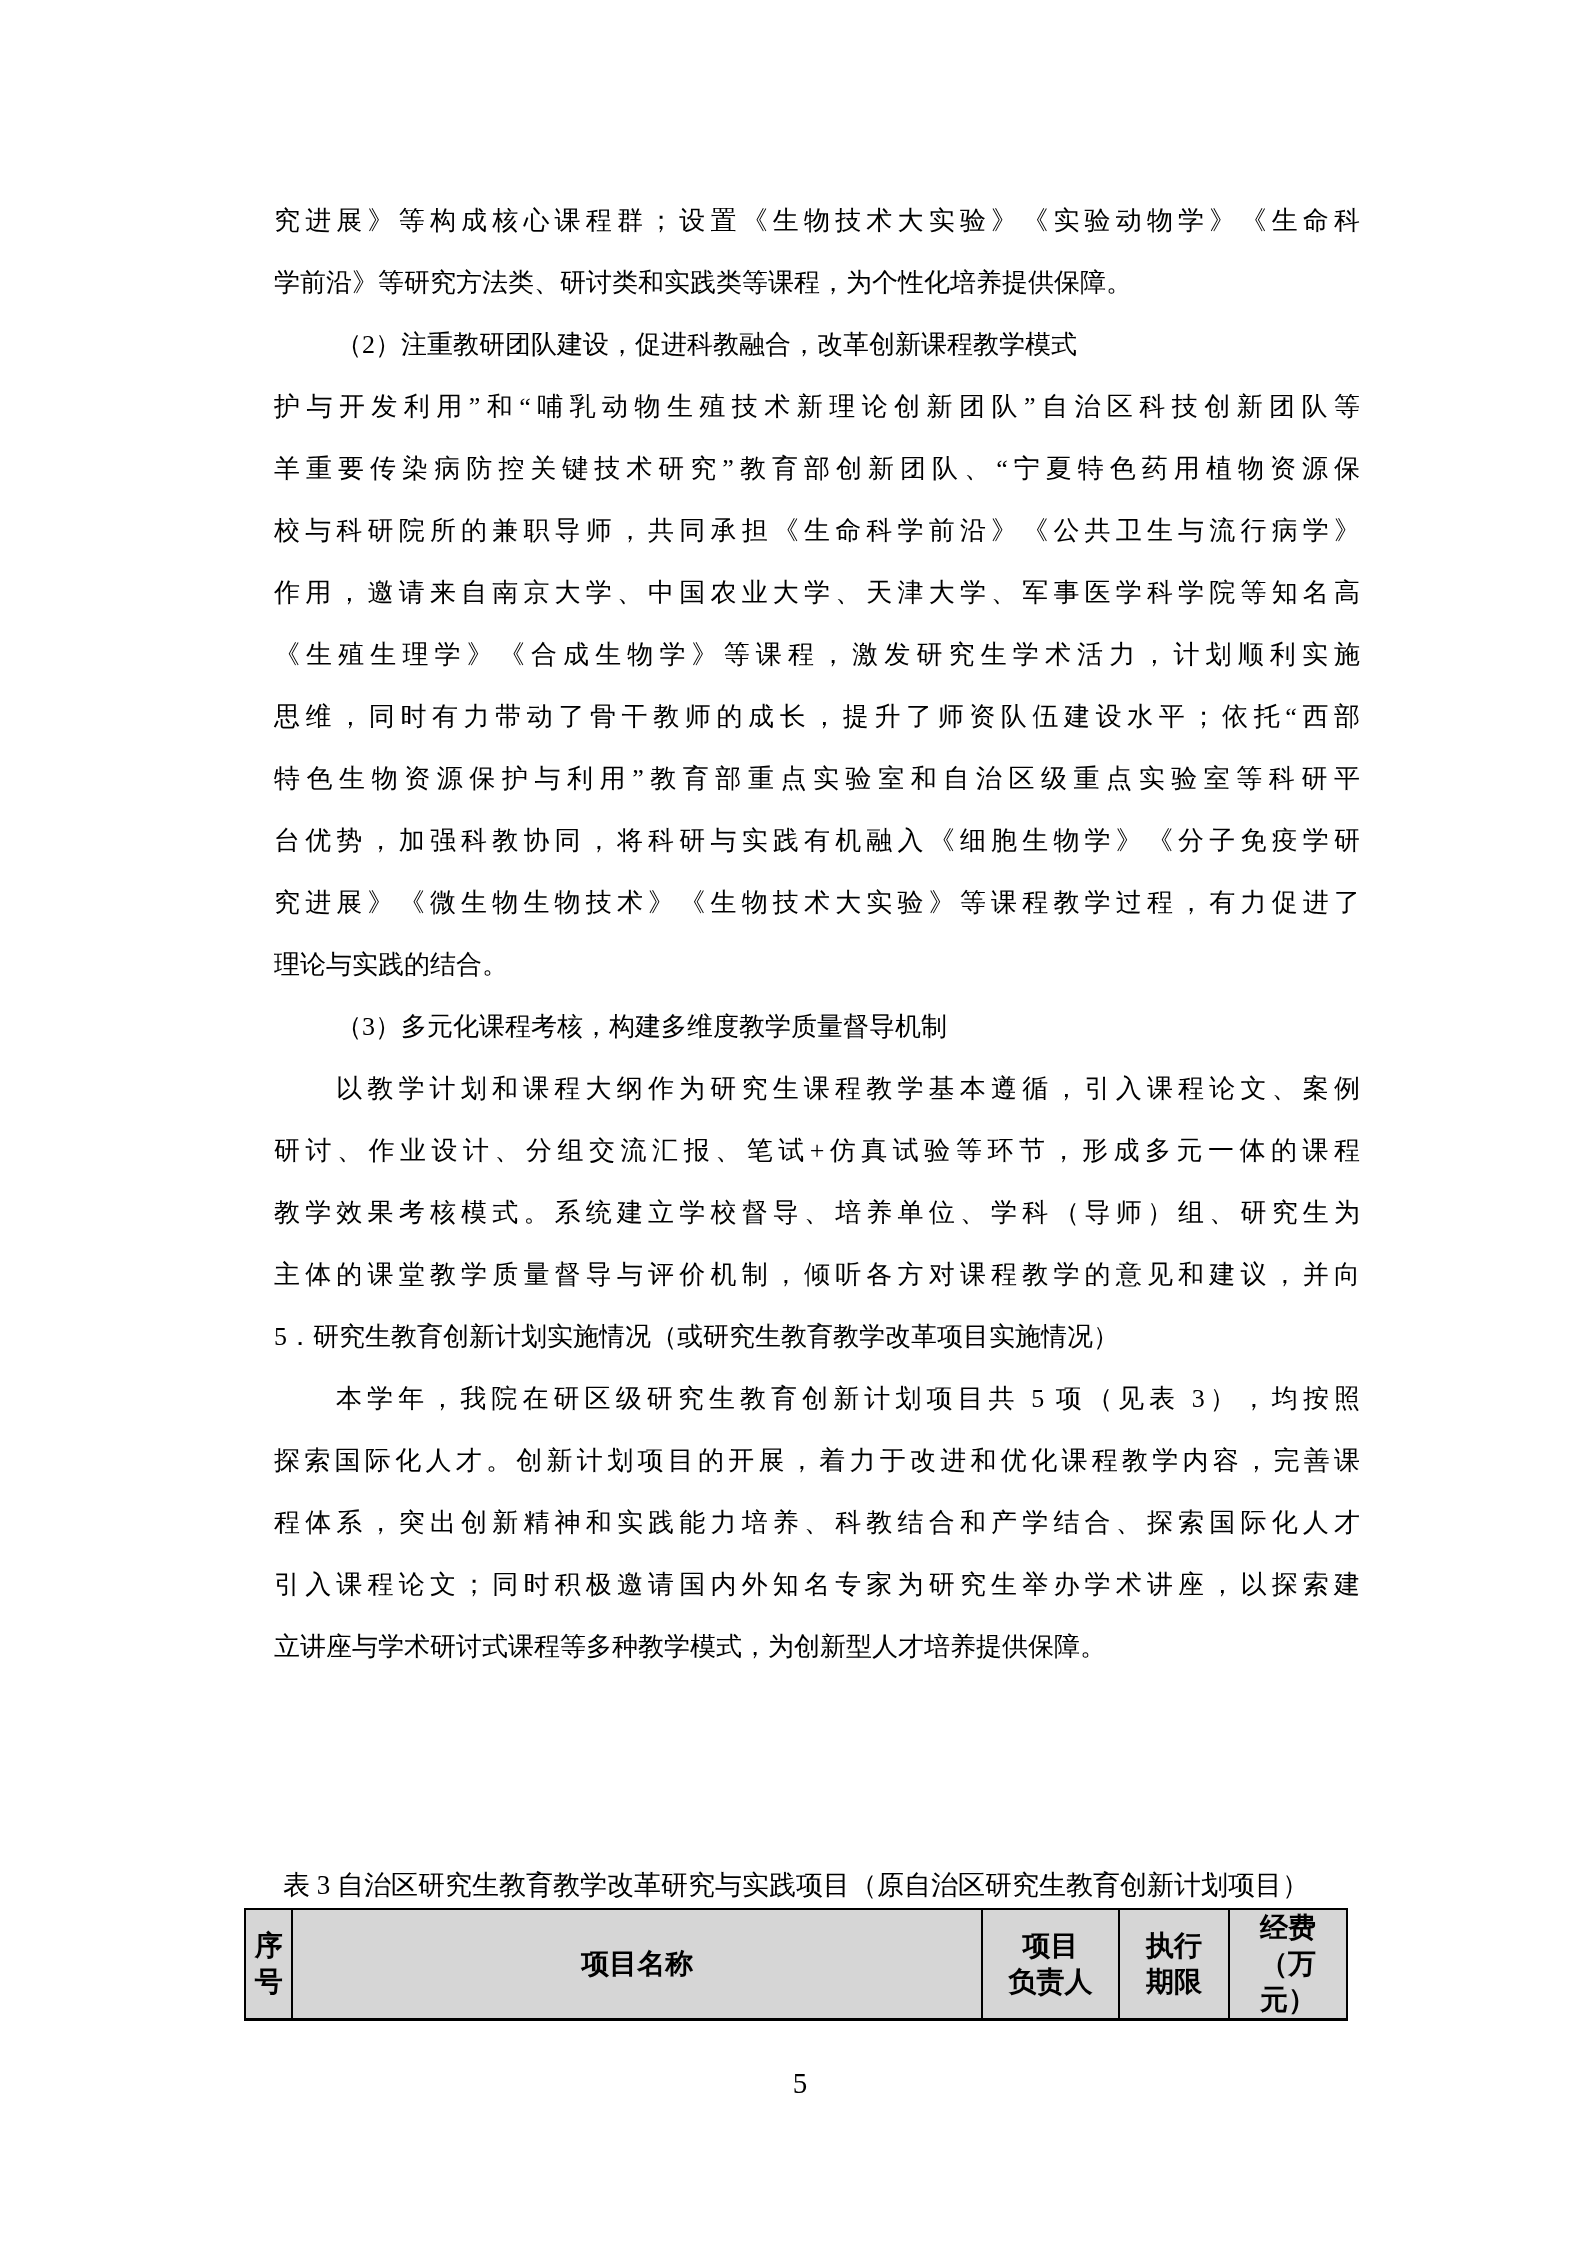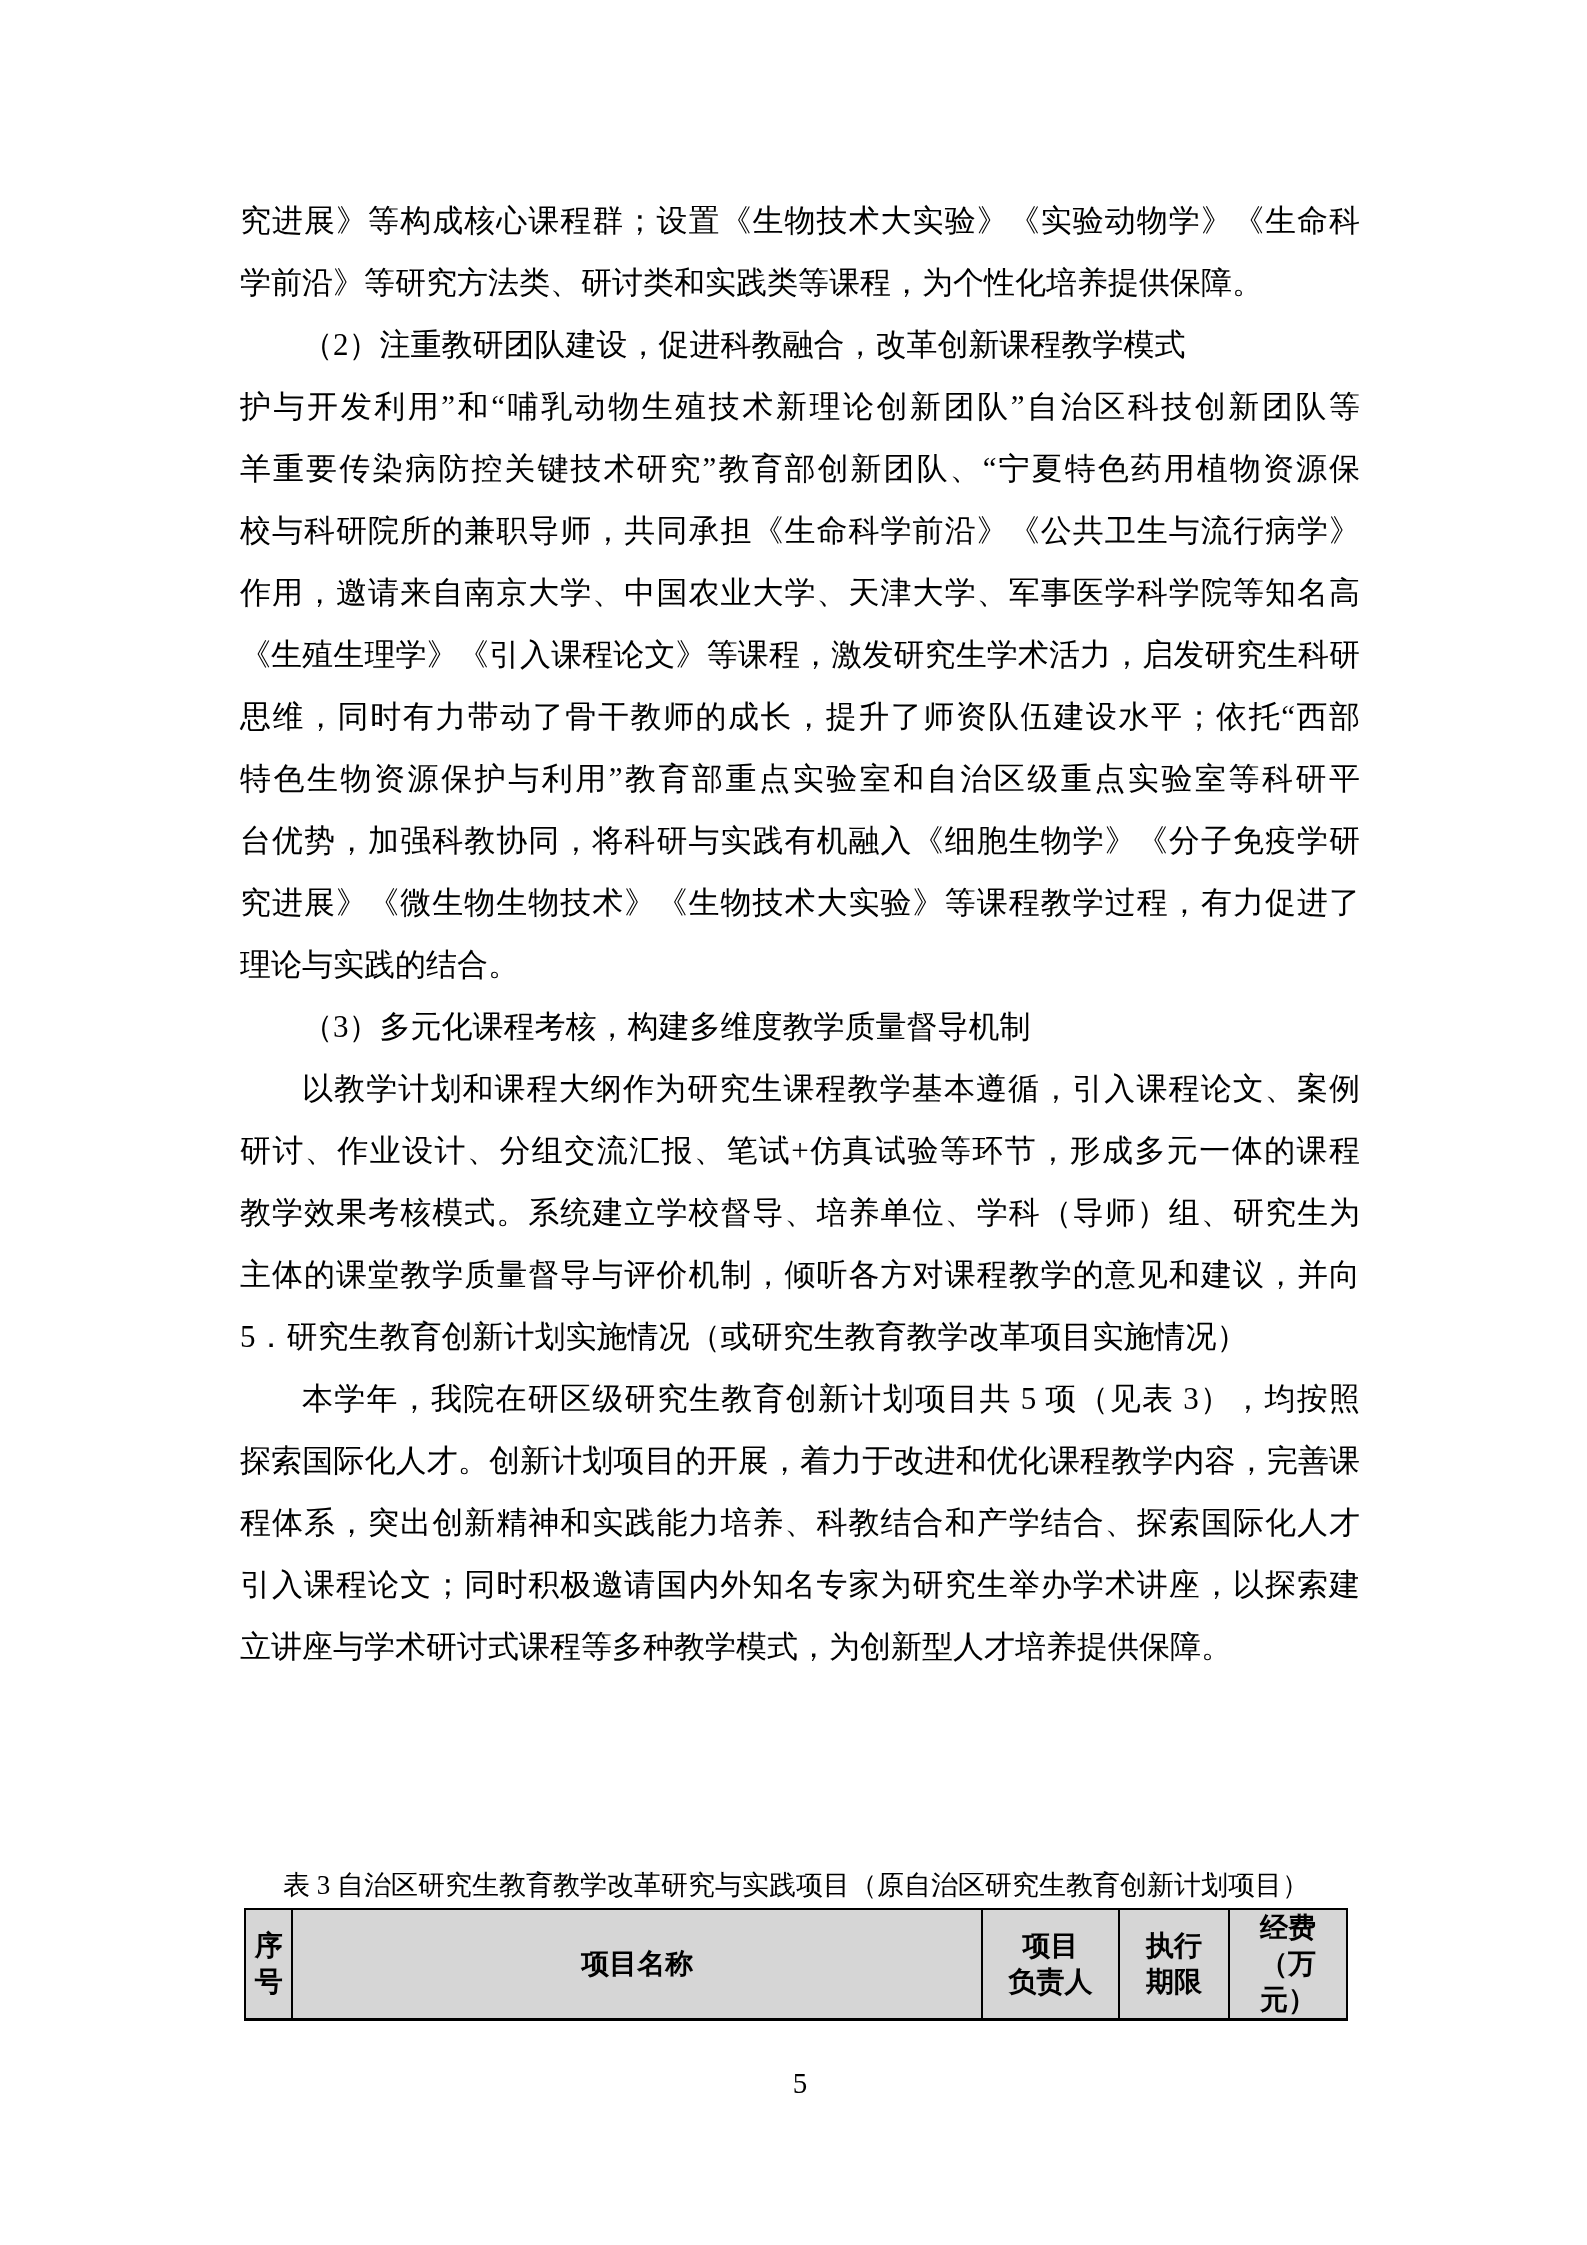--- a/index.html
+++ b/index.html
@@ -8,22 +8,22 @@
     width:1587px;height:2245px;
     background:#ffffff;
     color:#000000;
     font-family:"Liberation Serif","DejaVu Serif",serif;
     overflow:hidden;
   }
   .body-text{
     position:absolute;left:240px;top:190px;width:1120px;
   }
   .line{
-    height:62px;line-height:62px;font-size:31px;
-    text-align:left;color:#000000;
+    height:62px;line-height:62px;font-size:26px;
+    text-align:left;color:#000000;margin-left:34px;
   }
   .line.j{text-align:justify;text-align-last:justify;}
   .line.ind{padding-left:62px;}
   .table-title{
     position:absolute;left:244px;top:1862px;width:1104px;height:46px;
     line-height:46px;font-size:27px;font-weight:normal;text-align:center;
     white-space:nowrap;
   }
   table.projects{
     position:absolute;left:244px;top:1908px;width:1104px;
@@ -51,21 +51,21 @@
 <div class="page">
 
   <div class="body-text">
       <div class="line j">究进展》等构成核心课程群；设置《生物技术大实验》《实验动物学》《生命科</div>
       <div class="line">学前沿》等研究方法类、研讨类和实践类等课程，为个性化培养提供保障。</div>
       <div class="line ind">（2）注重教研团队建设，促进科教融合，改革创新课程教学模式</div>
       <div class="line j">护与开发利用”和“哺乳动物生殖技术新理论创新团队”自治区科技创新团队等</div>
       <div class="line j">羊重要传染病防控关键技术研究”教育部创新团队、“宁夏特色药用植物资源保</div>
       <div class="line j">校与科研院所的兼职导师，共同承担《生命科学前沿》《公共卫生与流行病学》</div>
       <div class="line j">作用，邀请来自南京大学、中国农业大学、天津大学、军事医学科学院等知名高</div>
-      <div class="line j">《生殖生理学》《引入课程论文》等课程，激发研究生学术活力，启发研究生科研</div>
+      <div class="line j">《生殖生理学》《合成生物学》等课程，激发研究生学术活力，计划顺利实施</div>
       <div class="line j">思维，同时有力带动了骨干教师的成长，提升了师资队伍建设水平；依托“西部</div>
       <div class="line j">特色生物资源保护与利用”教育部重点实验室和自治区级重点实验室等科研平</div>
       <div class="line j">台优势，加强科教协同，将科研与实践有机融入《细胞生物学》《分子免疫学研</div>
       <div class="line j">究进展》《微生物生物技术》《生物技术大实验》等课程教学过程，有力促进了</div>
       <div class="line">理论与实践的结合。</div>
       <div class="line ind">（3）多元化课程考核，构建多维度教学质量督导机制</div>
       <div class="line j ind">以教学计划和课程大纲作为研究生课程教学基本遵循，引入课程论文、案例</div>
       <div class="line j">研讨、作业设计、分组交流汇报、笔试+仿真试验等环节，形成多元一体的课程</div>
       <div class="line j">教学效果考核模式。系统建立学校督导、培养单位、学科（导师）组、研究生为</div>
       <div class="line j">主体的课堂教学质量督导与评价机制，倾听各方对课程教学的意见和建议，并向</div>

